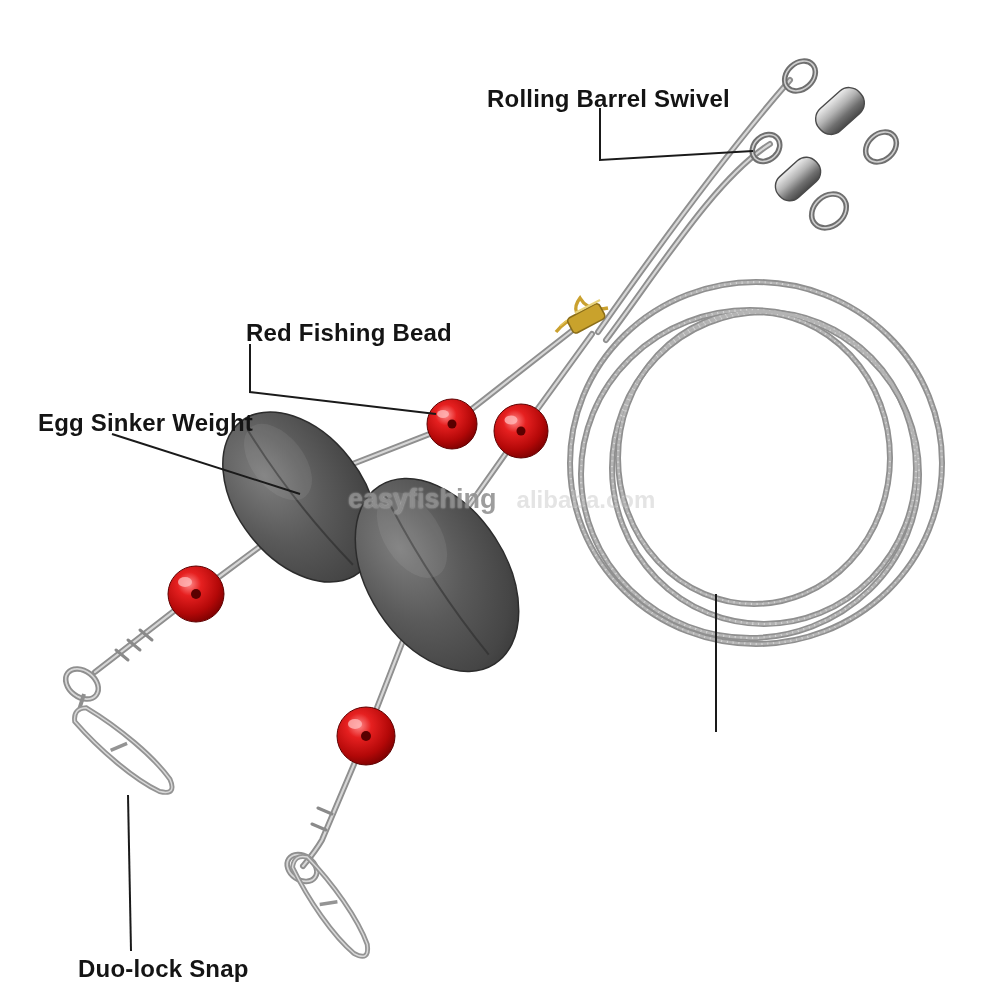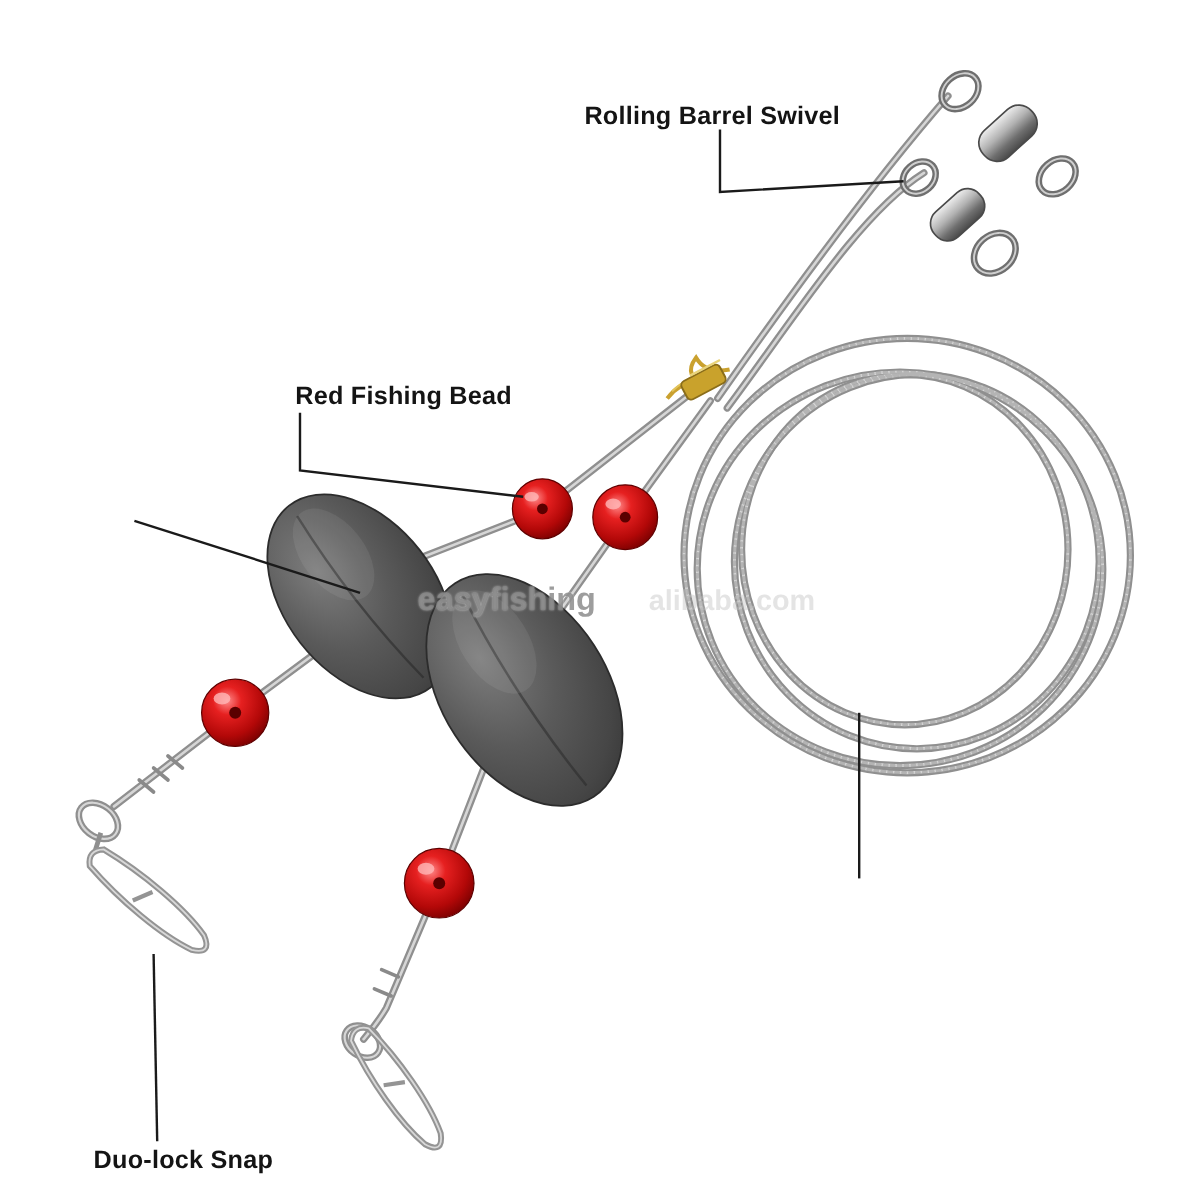--- a/index.html
+++ b/index.html
@@ -2,29 +2,29 @@
 <html><head>
 <meta charset="utf-8">
 <style>
   html,body{margin:0;padding:0;background:#fff;}
   .canvas{
     position:relative;width:1000px;height:1000px;background:#ffffff;
     font-family:"Liberation Sans",sans-serif;overflow:hidden;
   }
   svg.rig{position:absolute;left:0;top:0;z-index:1;}
   .label{
-    position:absolute;z-index:10;font-weight:bold;font-size:21px;
+    position:absolute;z-index:10;font-weight:bold;font-size:24px;
     color:#141414;letter-spacing:.2px;white-space:nowrap;
   }
   .watermark{
-    position:absolute;z-index:5;display:flex;align-items:baseline;gap:10px;
+    position:absolute;z-index:5;display:flex;align-items:baseline;gap:20px;
     font-weight:600;white-space:nowrap;pointer-events:none;
   }
   .watermark .wm-primary{font-size:27px;color:rgba(130,130,130,.78);text-shadow:0 0 2px rgba(255,255,255,.6);}
-  .watermark .wm-secondary{font-size:24px;color:rgba(195,195,195,.45);margin-left:34px;}
+  .watermark .wm-secondary{font-size:24px;color:rgba(195,195,195,.45);}
 </style>
 </head>
 <body>
 
 <div class="canvas">
 
   <svg class="rig" width="1000" height="1000" viewBox="0 0 1000 1000">
     <defs>
       <radialGradient id="beadGrad" cx="38%" cy="32%" r="75%">
         <stop offset="0%" stop-color="#ff8a8a"></stop>
@@ -184,20 +184,21 @@
       <polyline points="112,434 300,494"></polyline>
       <polyline points="716,732 716,594"></polyline>
       <polyline points="131,951 128,795"></polyline>
     </g>
   </svg>
 
   <div class="label" style="left:487px;top:85px;">Rolling Barrel Swivel</div>
 
   <div class="label" style="left:205px;top:319px;margin-left:41px;">Red Fishing Bead</div>
 
+  <div class="label" style="left:38px;top:409px;">Egg Sinker Weight</div>
 
 
   <div class="label" style="left:78px;top:955px;">Duo-lock Snap</div>
 
   <div class="watermark" style="left:348px;top:484px;">
     <span class="wm-primary">easyfishing</span>
     <span class="wm-secondary">alibaba.com</span>
   </div>
 
 </div>

